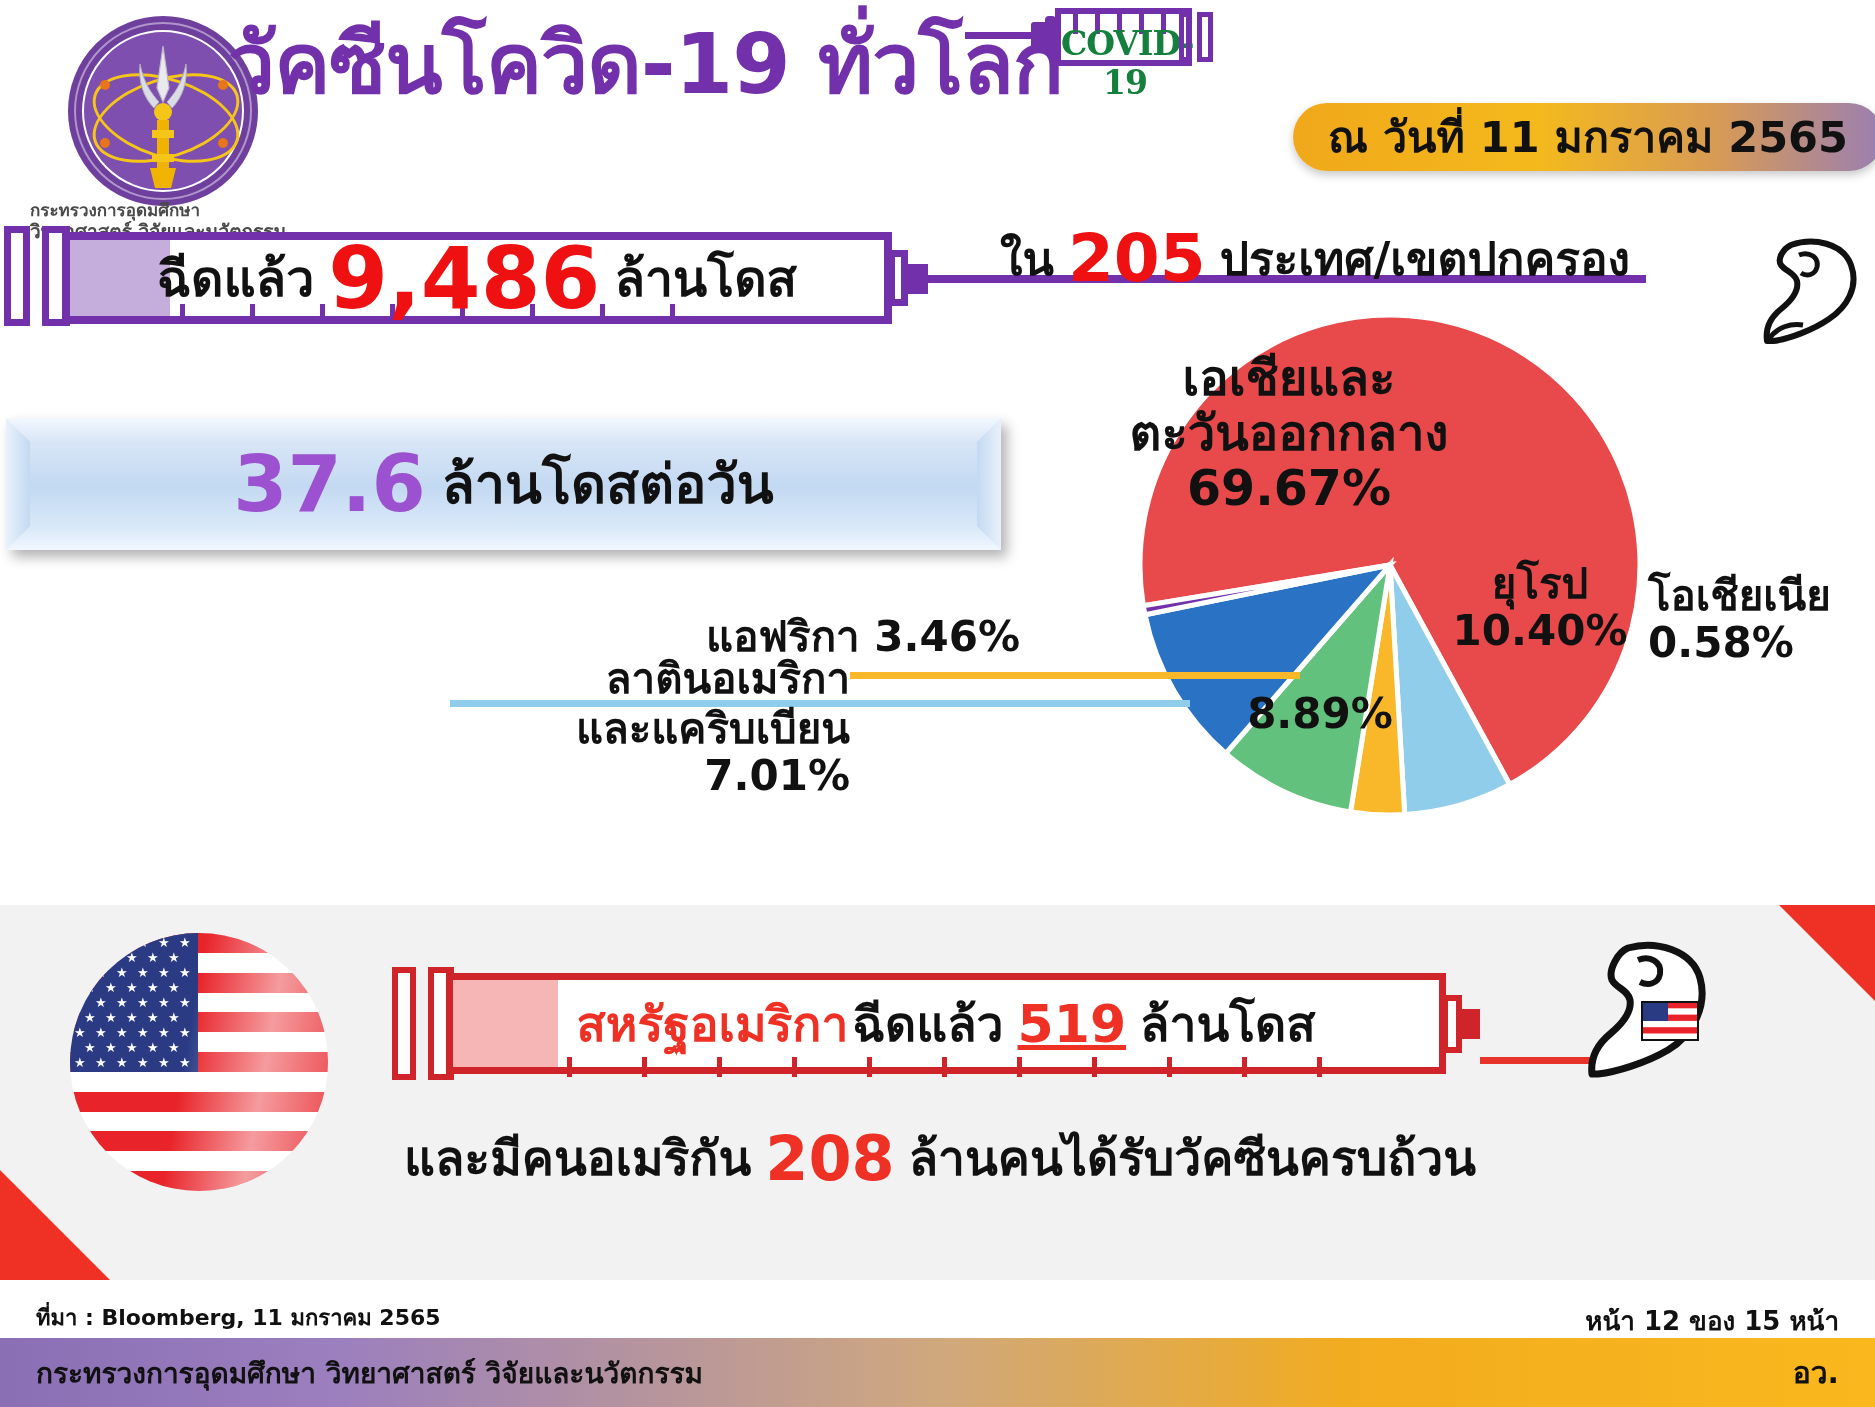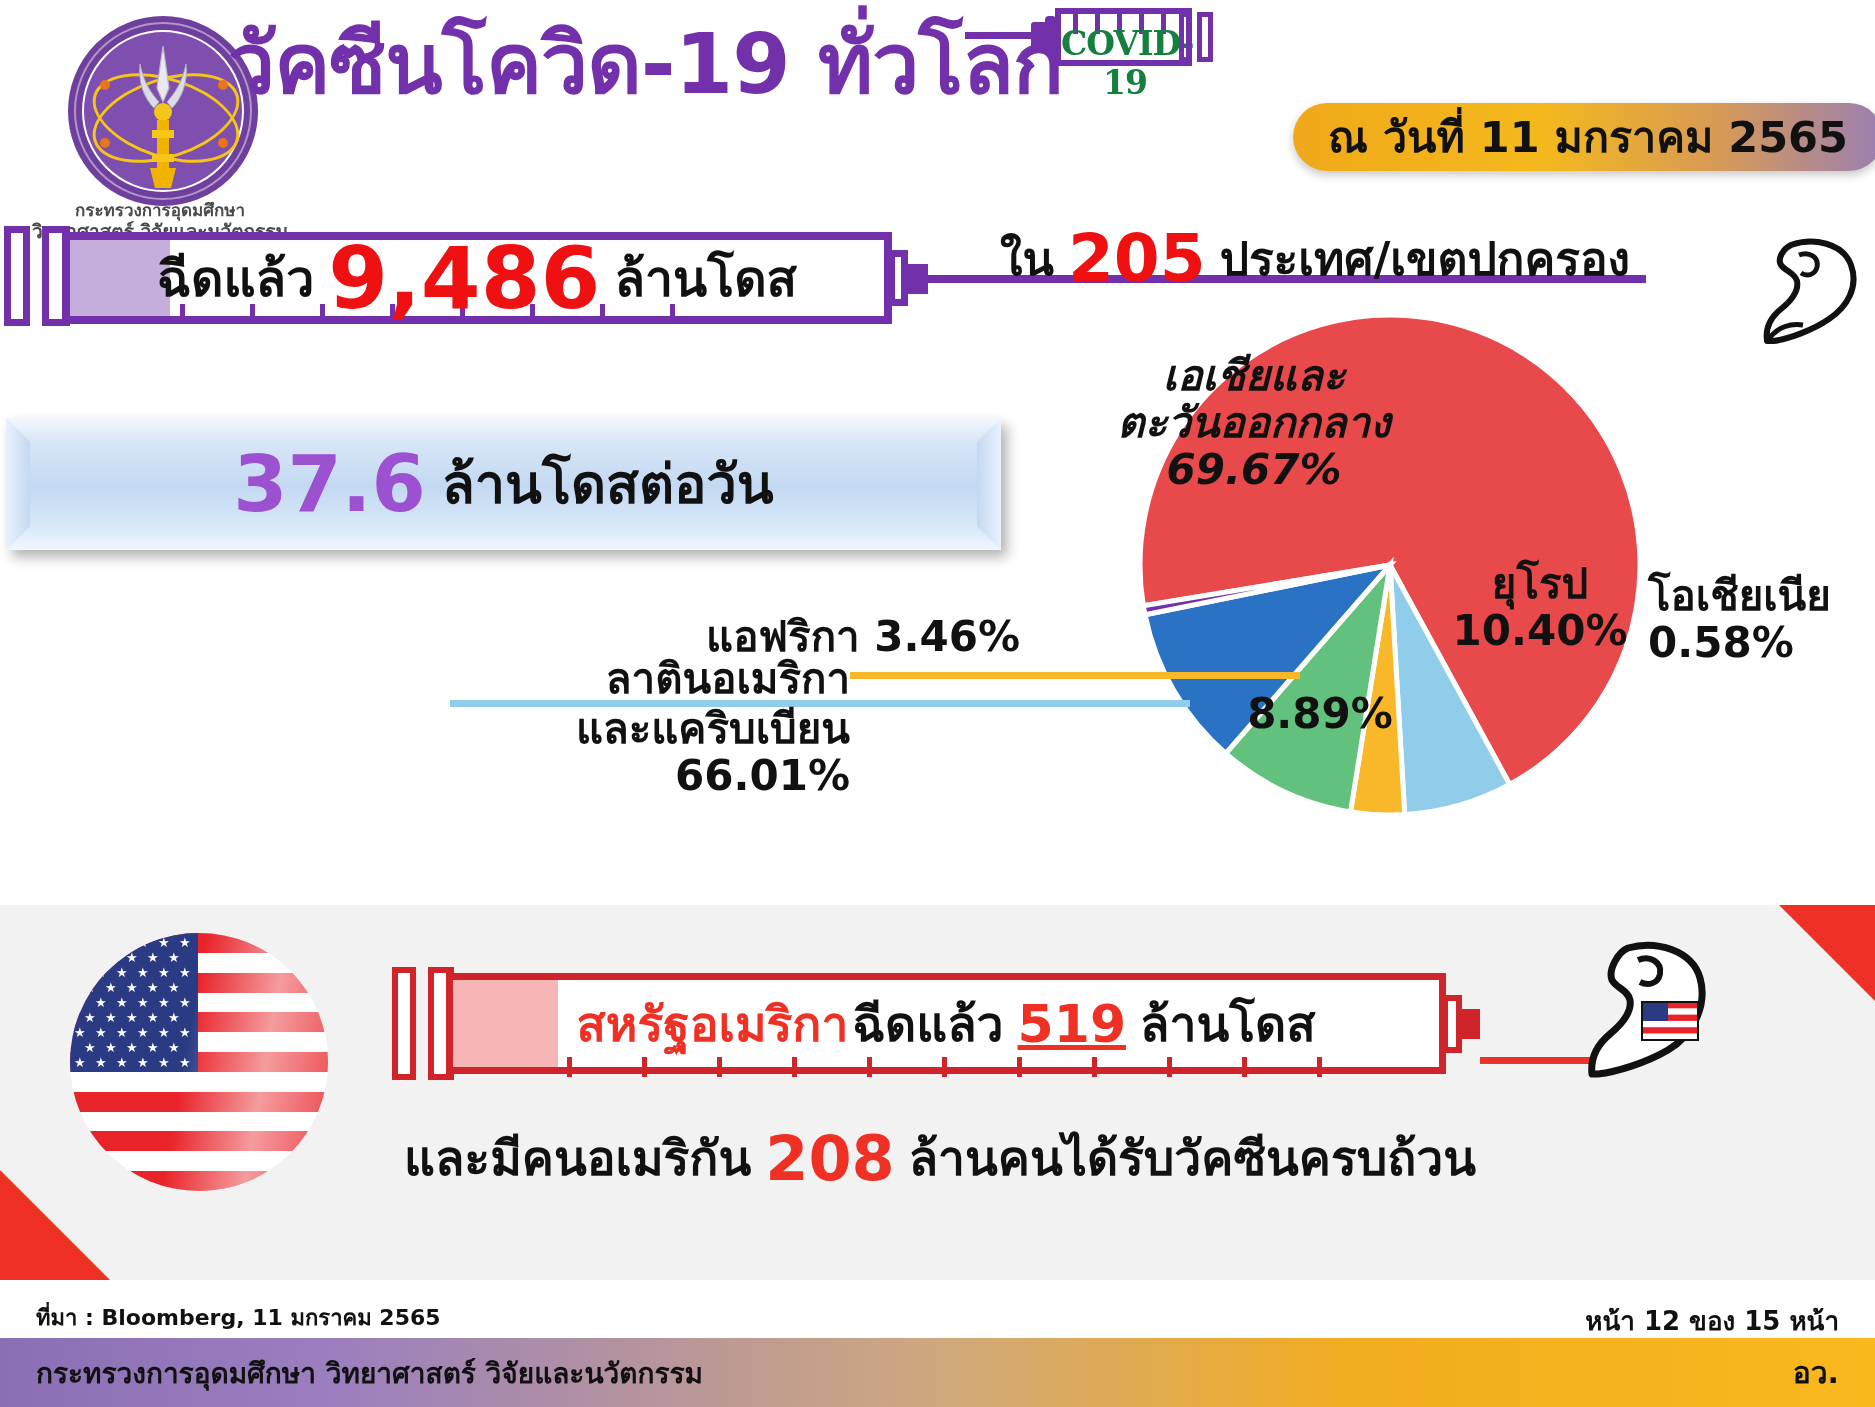--- a/index.html
+++ b/index.html
@@ -10,21 +10,21 @@
   
   #logo-block{left:30px;top:10px;width:260px;height:230px;}
   #logo-seal{position:absolute;left:38px;top:6px;width:190px;height:190px;border-radius:50%;
              background:#6f3f9e;border:4px solid #6f3f9e;box-sizing:border-box;overflow:hidden;}
   #logo-seal .inner{position:absolute;left:10px;top:10px;right:10px;bottom:10px;border-radius:50%;
              background:#7e4fae;border:2px solid #fff;box-sizing:border-box;}
   .seal-ring{position:absolute;border:3px solid #f5c518;border-radius:50%;}
   .seal-dot{position:absolute;width:10px;height:10px;background:#e8751a;border-radius:50%;}
   #trident{position:absolute;left:50%;top:22px;transform:translateX(-50%);}
   #logo-seal .ringtext{position:absolute;inset:2px;border-radius:50%;border:2px solid #fff;opacity:.45;}
-  #logo-th1,#logo-th2{width:260px;text-align:center;color:#4a4a4a;font-weight:bold;}
+  #logo-th1,#logo-th2{width:260px;color:#4a4a4a;font-weight:bold;}
   #logo-th1{left:0;top:186px;font-size:17px;}
   #logo-th2{left:0;top:206px;font-size:19px;}
   #logo-en{left:0;top:230px;width:260px;text-align:center;color:#6b6b6b;font-size:11.5px;}
 
   #main-title{left:228px;top:22px;font-size:84px;font-weight:bold;color:#7231ab;
               letter-spacing:-1px;line-height:1;white-space:nowrap;}
 
   
   #covid-badge{left:965px;top:2px;width:230px;height:75px;}
   #covid-badge .needle{position:absolute;left:0;top:30px;width:70px;height:7px;background:#7231ab;}
@@ -222,21 +222,21 @@
         <path d="M250 250 L3.3523009792969276 290.8033401548533 A250 250 0 1 1 369.6980154396674 469.48208377861994 Z" fill="#e8494b" stroke="#ffffff" stroke-width="5"></path>
         <path d="M250 250 L369.6980154396674 469.48208377861994 A250 250 0 0 1 264.70926247208945 499.56690004391044 Z" fill="#8fcdea" stroke="#ffffff" stroke-width="5"></path>
         <path d="M250 250 L264.70926247208945 499.56690004391044 A250 250 0 0 1 210.539364220454 496.86607345658905 Z" fill="#f8b82a" stroke="#ffffff" stroke-width="5"></path>
         <path d="M250 250 L210.539364220454 496.86607345658905 A250 250 0 0 1 85.71376405731499 438.441058901144 Z" fill="#62c17d" stroke="#ffffff" stroke-width="5"></path>
         <path d="M250 250 L85.71376405731499 438.441058901144 A250 250 0 0 1 5.002527840149099 299.76181905118705 Z" fill="#2a72c4" stroke="#ffffff" stroke-width="5"></path>
         <path d="M250 250 L5.002527840149099 299.76181905118705 A250 250 0 0 1 3.3523009792969276 290.80334015485334 Z" fill="#7231ab" stroke="#ffffff" stroke-width="5"></path>
       </g>
   </svg>
 </div>
 
-<div class="abs pie-lbl" style="left:1024px;top:352px;width:460px;font-size:42px;font-style:italic;">
+<div class="abs pie-lbl" style="left:1059px;top:352px;width:460px;font-size:49px;">
   <div>เอเชียและ</div>
   <div>ตะวันออกกลาง</div>
   <div>69.67%</div>
 </div>
 
 <div class="abs pie-lbl" style="left:1430px;top:560px;width:220px;font-size:42px;">
   <div>ยุโรป</div>
   <div>10.40%</div>
 </div>
 
@@ -252,21 +252,21 @@
 <div class="abs pie-lbl" style="left:690px;top:613px;width:330px;font-size:42px;text-align:right;">
   <div>แอฟริกา 3.46%</div>
 </div>
 <div class="abs leader" style="left:850px;top:672px;width:450px;background:#f8b82a;"></div>
 
 <div class="abs pie-lbl" style="left:430px;top:655px;width:420px;font-size:42px;text-align:right;">
   <div>ลาตินอเมริกา</div>
 </div>
 <div class="abs leader" style="left:450px;top:700px;width:740px;background:#8fcdea;"></div>
 <div class="abs pie-lbl" style="left:430px;top:705px;width:420px;font-size:42px;text-align:right;">
-  <div>และแคริบเบียน 66.01%</div>
+  <div>และแคริบเบียน 7.01%</div>
 </div>
 
 <div class="abs" id="usa-sec">
   <div id="corner-tr"></div>
   <div id="corner-bl"></div>
 
   <div id="us-flag">
     <div class="stripes"></div>
     <div class="canton">
         <div class="star" style="left: 4px; top: 3px;">★</div>

